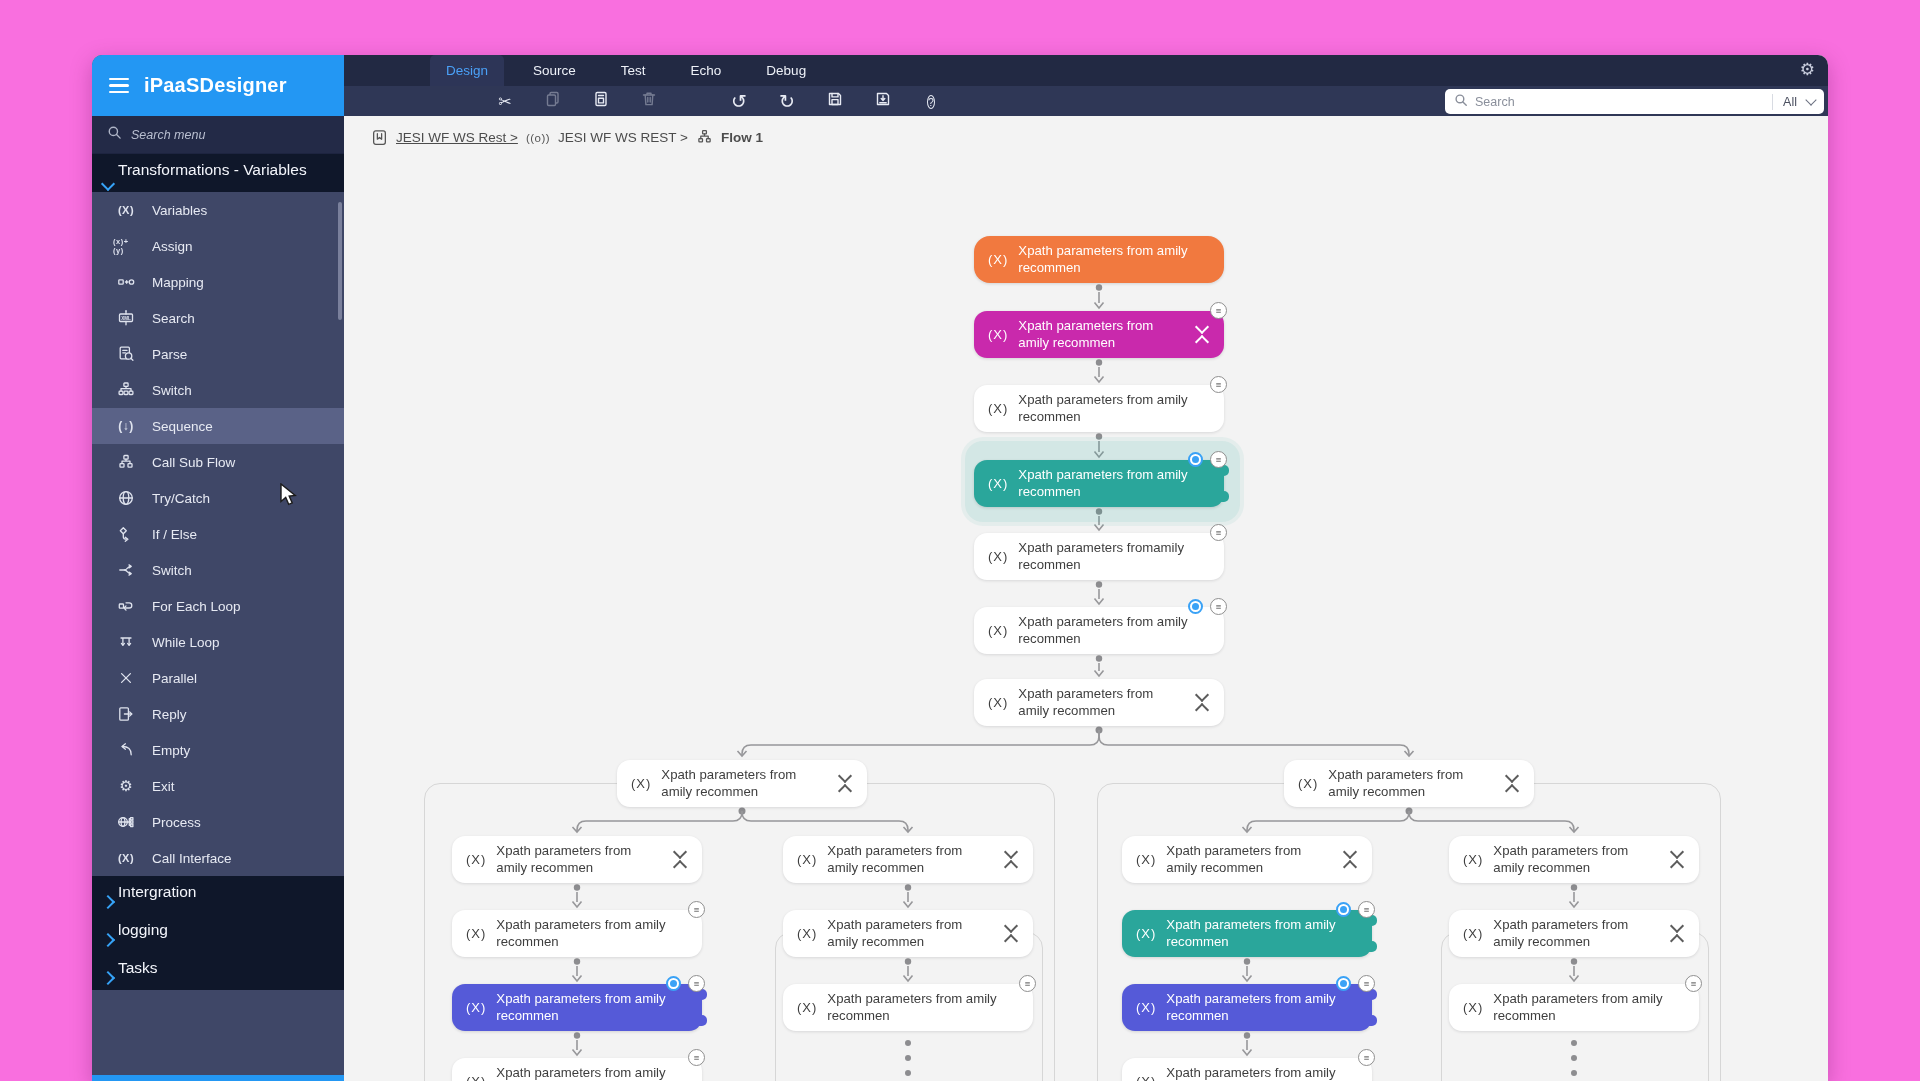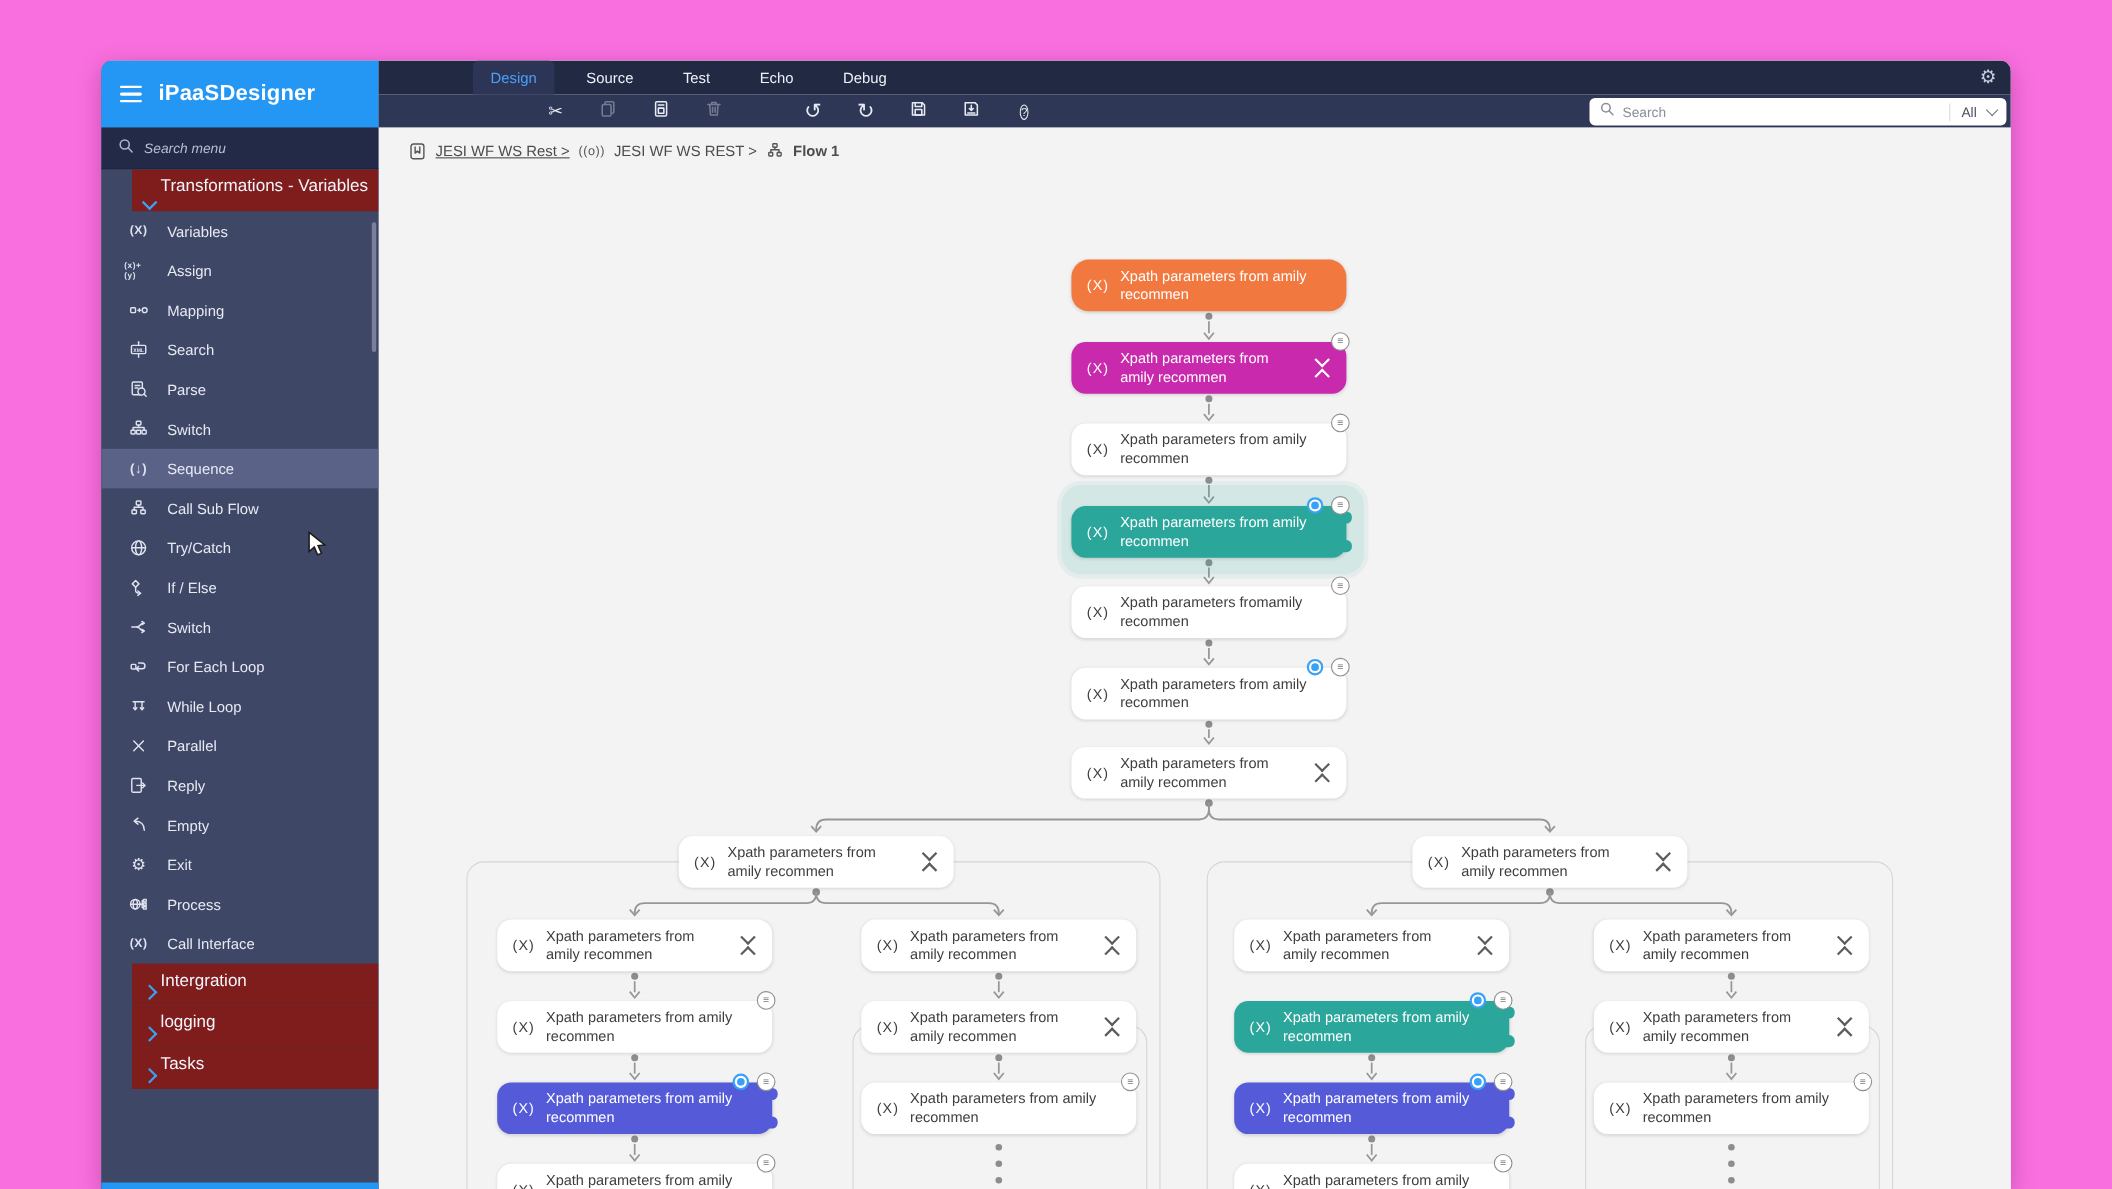--- a/index.html
+++ b/index.html
@@ -9,21 +9,21 @@
        overflow:hidden;display:flex;background:#f3f3f3;box-shadow:0 6px 22px rgba(80,0,70,.28);}
   
   .sidebar{width:252px;flex:none;background:#3f4767;display:flex;flex-direction:column;position:relative;z-index:6;}
   .sb-header{height:61px;flex:none;background:#2397f3;display:flex;align-items:center;gap:15px;padding-left:17px;}
   .burger{width:20px;display:flex;flex-direction:column;gap:4px;cursor:pointer;}
   .burger i{height:2.6px;background:#fff;border-radius:2px;display:block;}
   .sb-title{color:#fff;font-size:20px;font-weight:600;letter-spacing:.2px;}
   .sb-search{height:37px;flex:none;background:#232a47;display:flex;align-items:center;gap:9px;padding-left:15px;border-bottom:1px solid #1d2440;}
   .sb-search .ph{color:#b9bfd0;font-style:italic;font-size:12.5px;text-align:right;}
   .sb-body{flex:1;position:relative;overflow:hidden;background:#3f4767;}
-  .sb-section{background:#7f1d1d;position:relative;padding:7px 8px 13px 26px;color:#f3f5fb;font-size:15.5px;margin-left:28px;}
+  .sb-section{background:#0f172a;position:relative;padding:7px 8px 13px 26px;color:#f3f5fb;font-size:15.5px;}
   .sb-section .schev{position:absolute;left:11px;bottom:3px;width:8px;height:8px;border-left:2px solid #36a3f7;border-bottom:2px solid #36a3f7;}
   .sb-section .schev.open{transform:rotate(-45deg);}
   .sb-section .schev.closed{transform:rotate(-135deg);bottom:7px;}
   .sb-item{height:36px;display:flex;align-items:center;gap:13px;padding-left:21px;color:#e7eaf3;font-size:13.5px;}
   .sb-item.active{background:#5a6287;}
   .sb-item .ic{width:26px;flex:none;display:flex;justify-content:center;align-items:center;color:#dfe3ee;}
   .ictxt{font-size:11px;font-weight:600;letter-spacing:.5px;}
   .sb-thumb{position:absolute;right:2px;top:147px;width:4px;height:118px;background:#9aa0b8;border-radius:2px;opacity:.65;}
   .sb-blue-strip{position:absolute;left:0;bottom:0;width:100%;height:6px;background:#2397f3;}
   

